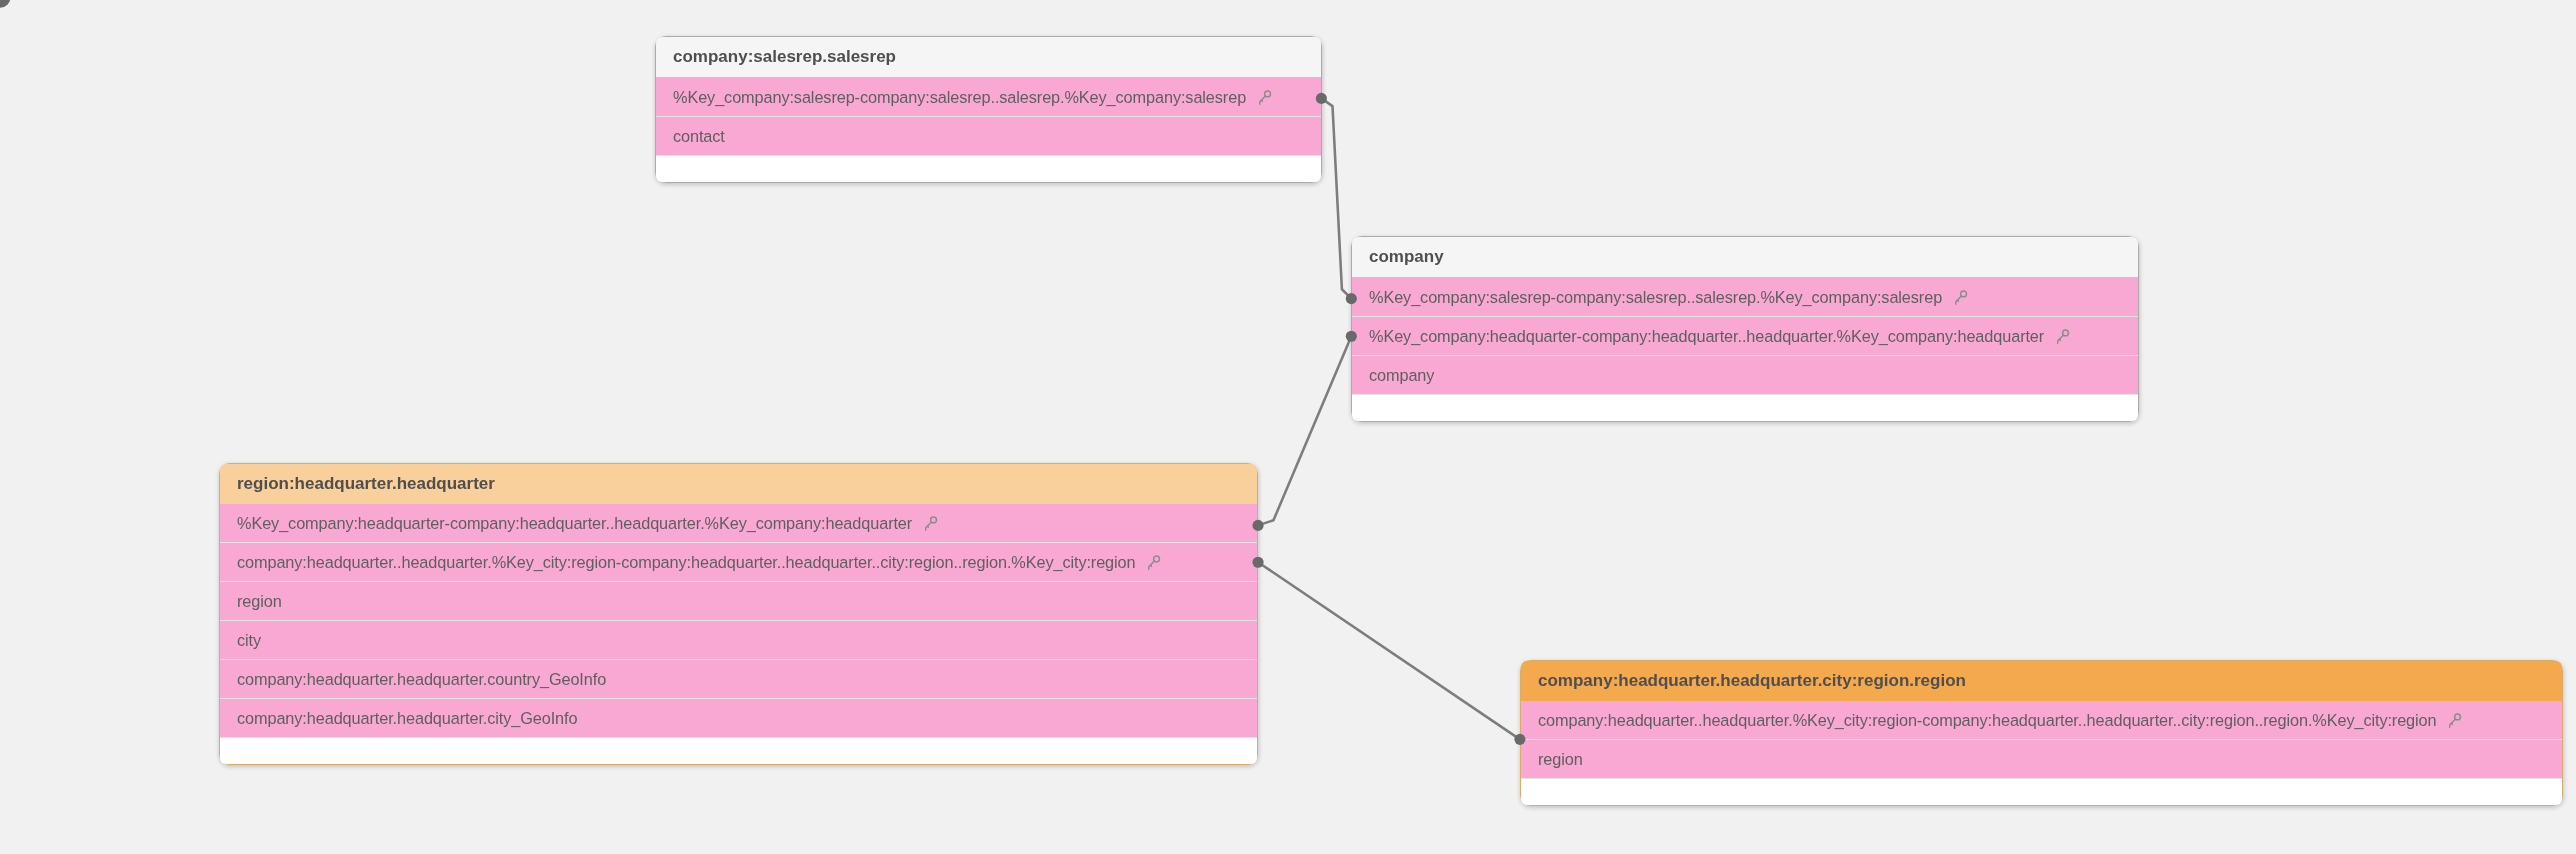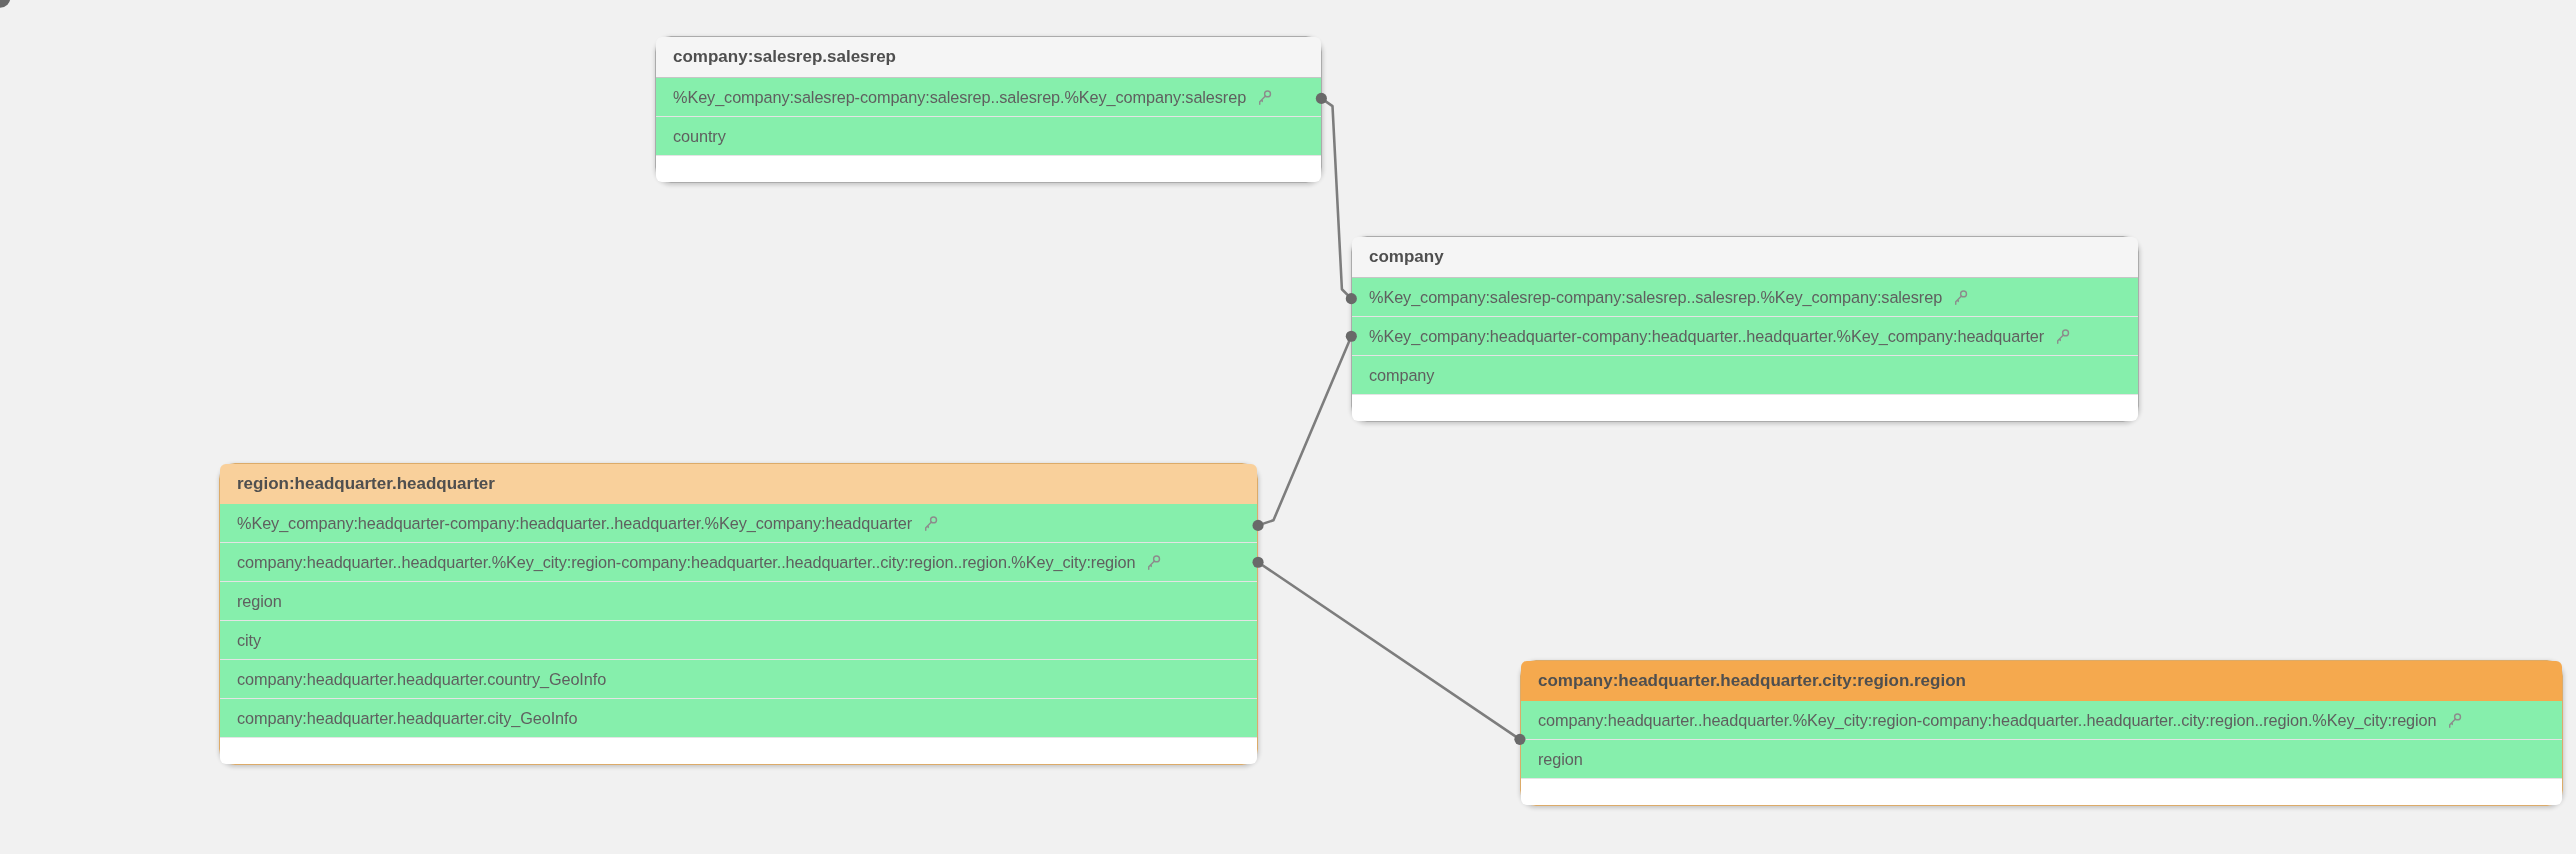--- a/index.html
+++ b/index.html
@@ -8,41 +8,41 @@
     background:var(--c-bg,#f1f1f1);
     font-family:"Liberation Sans",sans-serif;
   }
   .diagram{position:absolute;inset:0;}
   .conn-svg{position:absolute;left:0;top:0;pointer-events:none;z-index:5;}
   .conn-line{fill:none;stroke:var(--c-line,#7d7d7d);stroke-width:3;stroke-linejoin:round;stroke-linecap:round;}
   .conn-dot{fill:var(--c-dot,#696969);stroke:none;}
   .corner-artifact{fill:var(--c-dot,#8a8a8a);}
 
   .model-table{
-    position:absolute;background:#fff;border-radius:16px;z-index:2;
+    position:absolute;background:#fff;border-radius:11px;z-index:2;
     box-shadow:0.9px 1.7px 4.3px rgba(0,0,0,.18);
   }
   .model-table.default{border:1.7px solid var(--c-border-default,#ababab);}
   .model-table.highlight-light,
   .model-table.highlight-strong{border:1.7px solid var(--c-border-orange,#dcab69);}
 
   .table-header{
     height:40px;display:flex;align-items:center;padding:0 17px;
     font-size:17px;font-weight:bold;color:#4f4f4f;
     border-top-left-radius:6px;border-top-right-radius:6px;
     white-space:nowrap;overflow:hidden;
   }
   .default .table-header{background:var(--c-header-default,#f5f5f5);border-bottom:0.9px solid #c6c6c6;}
   .highlight-light .table-header{background:var(--c-header-light,#f9d09b);}
   .highlight-strong .table-header{background:var(--c-header-strong,#f5a94e);}
 
   .field-row{
     height:38px;display:flex;align-items:center;padding:0 17px;
     font-size:16.3px;color:#5f5f5f;letter-spacing:-0.1px;
-    border-bottom:0.9px solid #e4e4e4;white-space:nowrap;background:#86efac;
+    border-bottom:0.9px solid #e4e4e4;white-space:nowrap;background:#f9a8d4;
   }
   .field-label{white-space:nowrap;}
   .key-icon{display:inline-flex;margin-left:8.6px;flex:0 0 auto;}
   .table-footer{height:26px;background:#fff;border-bottom-left-radius:6px;border-bottom-right-radius:6px;}
 </style>
 </head>
 <body>
 
 <div class="diagram">
   <svg class="conn-svg" width="2576" height="854" viewBox="0 0 3010 998" xmlns="http://www.w3.org/2000/svg">
@@ -63,21 +63,21 @@
         <div class="field-row">
           <span class="field-label">%Key_company:salesrep-company:salesrep..salesrep.%Key_company:salesrep</span>
           <span class="key-icon">
             <svg width="19" height="19" viewBox="0 0 20 20" xmlns="http://www.w3.org/2000/svg" fill="none" stroke="#8c8c8c" stroke-width="1.5" stroke-linecap="round" stroke-linejoin="round">
     <circle cx="13.2" cy="6.2" r="3.1"></circle>
     <path d="M11 8.4 L5 14.4 L5 17.2 M7.6 11.8 L7.6 14.2"></path>
   </svg>
           </span>
         </div>
         <div class="field-row">
-          <span class="field-label">country</span>
+          <span class="field-label">contact</span>
         </div>
         <div class="table-footer"></div>
       </div>
       <div class="model-table default" style="left: 1351px; top: 236px; width: 786px;">
         <div class="table-header">company</div>
         <div class="field-row">
           <span class="field-label">%Key_company:salesrep-company:salesrep..salesrep.%Key_company:salesrep</span>
           <span class="key-icon">
             <svg width="19" height="19" viewBox="0 0 20 20" xmlns="http://www.w3.org/2000/svg" fill="none" stroke="#8c8c8c" stroke-width="1.5" stroke-linecap="round" stroke-linejoin="round">
     <circle cx="13.2" cy="6.2" r="3.1"></circle>

